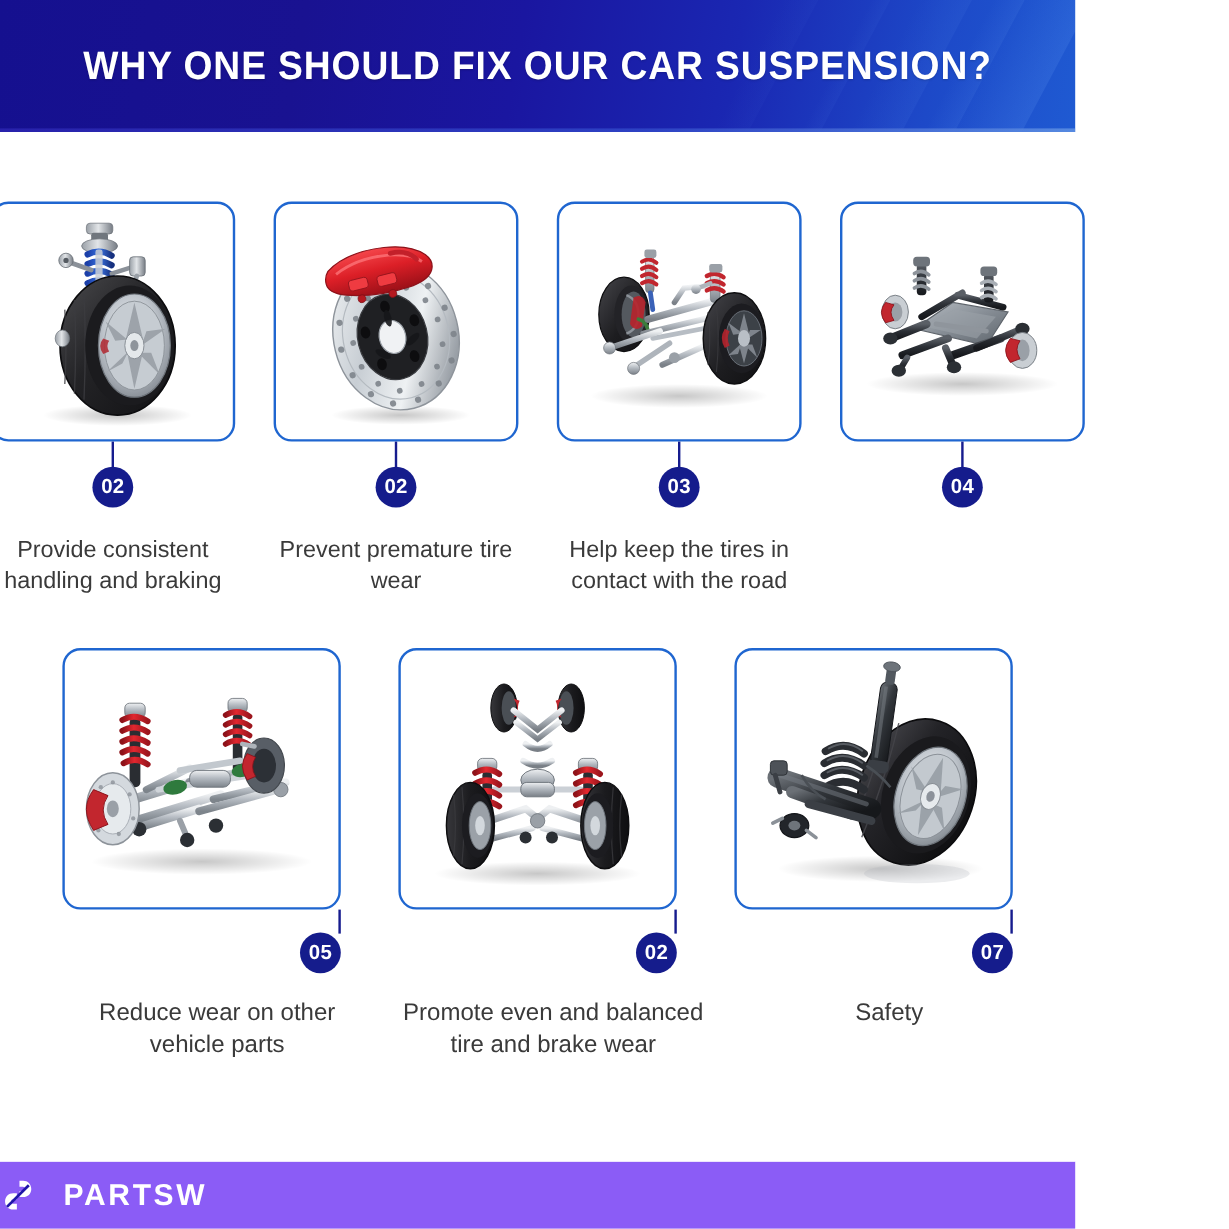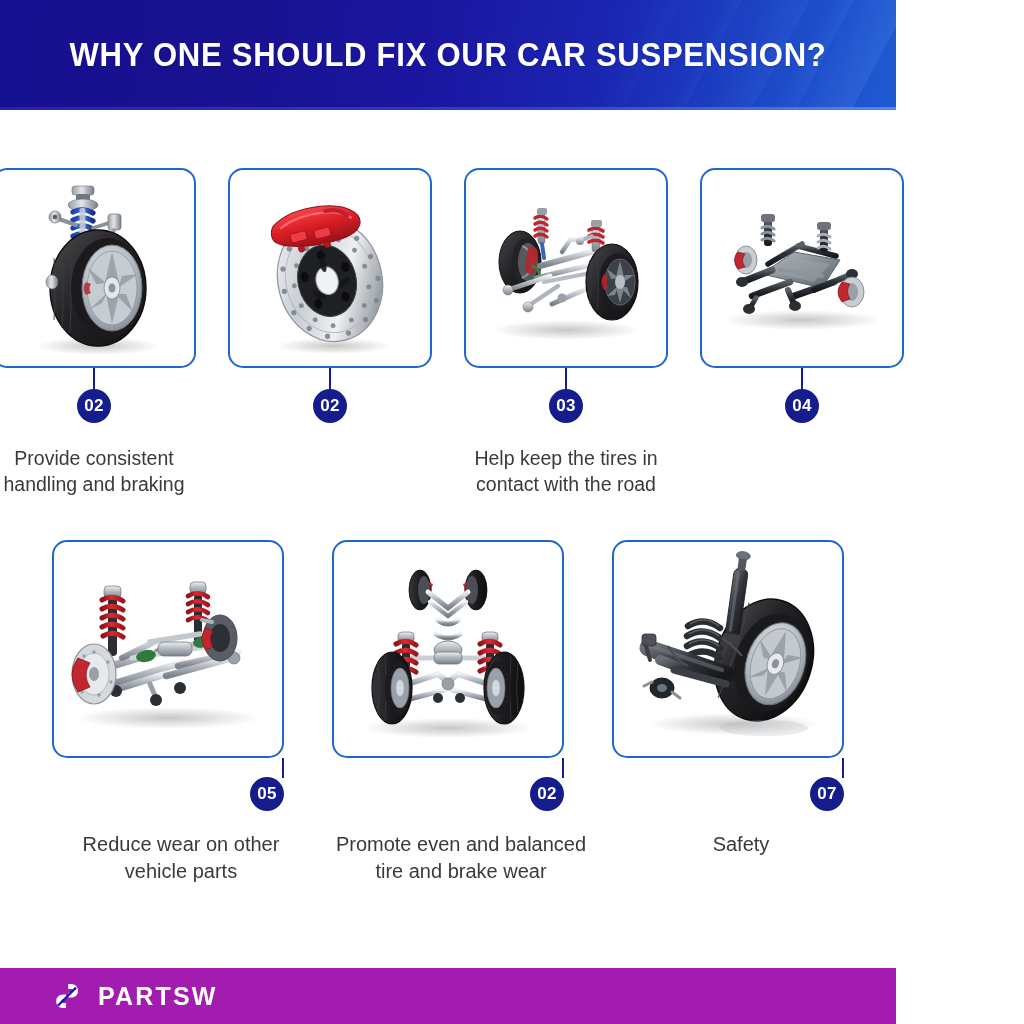--- a/index.html
+++ b/index.html
@@ -103,24 +103,23 @@
     line-height: 1.35;
     font-weight: 400;
   }
   .row2 .caption { margin-top: 20px; font-size: 20px; }
   .item.w2 .caption { width: 258px; margin-left:auto; margin-right:auto; }
 
   
   .footer {
     flex: 0 0 56px;
     width: 100%;
-    background: #a21caf;
+    background: #8b5cf6;
     display: flex; align-items: center;
-    padding-left: 52px;
-    gap: 16px;
+    gap: 23px;
   }
   .logo-mark { width: 30px; height: 30px; }
   .logo-text {
     color: #ffffff; font-size: 25px; font-weight: 700;
     letter-spacing: 2.2px;
   }
 </style>
 </head>
 <body>
 
@@ -306,20 +305,21 @@
               <rect x="72" y="56" width="16" height="9" rx="2.5" fill="#ef3b41" stroke="#93141c" stroke-width=".7"></rect>
               <rect x="96" y="58" width="16" height="9" rx="2.5" fill="#ef3b41" stroke="#93141c" stroke-width=".7"></rect>
               <circle cx="80" cy="73" r="3.2" fill="#b4181f" stroke="#7d0f16" stroke-width=".6"></circle>
               <circle cx="106" cy="75" r="3.2" fill="#b4181f" stroke="#7d0f16" stroke-width=".6"></circle>
               <path d="M112 42 q14 0 20 10" fill="none" stroke="#c3202a" stroke-width="4" stroke-linecap="round"></path>
             </g>
           </svg>
         </div>
         <div class="connector"></div>
         <div class="badge">02</div>
+        <div class="caption">Prevent premature tire wear</div>
       </div>
 
       <div class="item w1">
         <div class="card">
           <svg viewBox="0 0 200 196" width="200" height="196">
             <defs>
               <linearGradient id="chromeG" x1="0" y1="0" x2="0" y2="1">
                 <stop offset="0%" stop-color="#f0f2f4"></stop>
                   <stop offset="48%" stop-color="#b2b8bf"></stop>
                   <stop offset="100%" stop-color="#7b8188"></stop>

